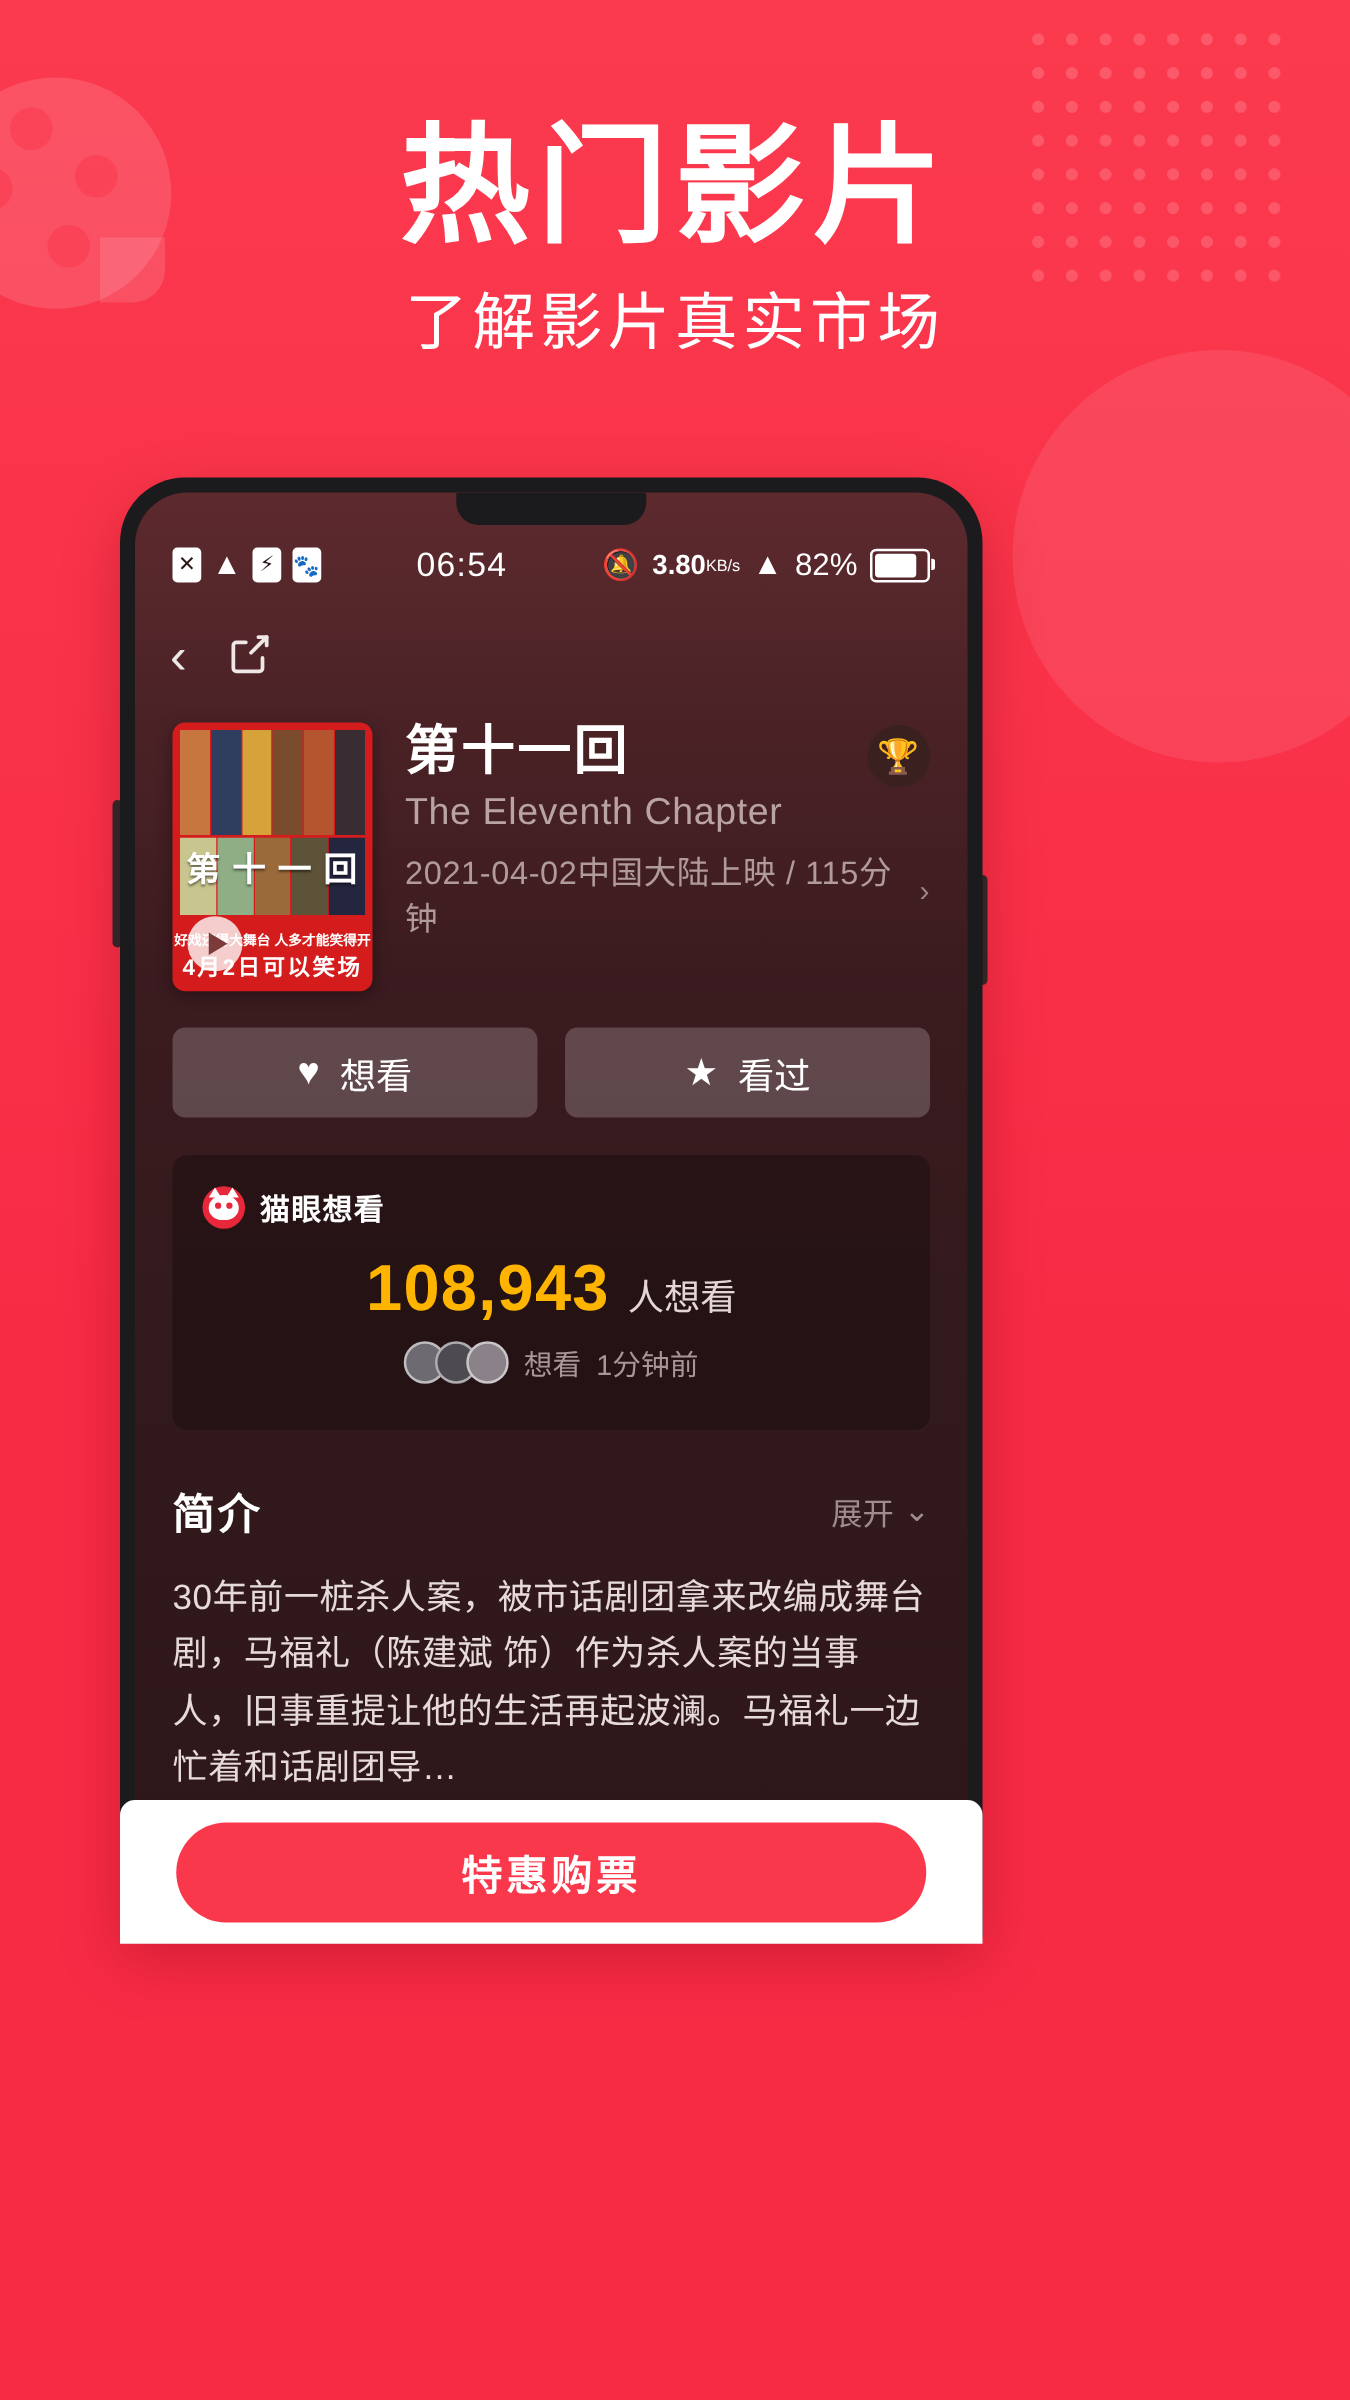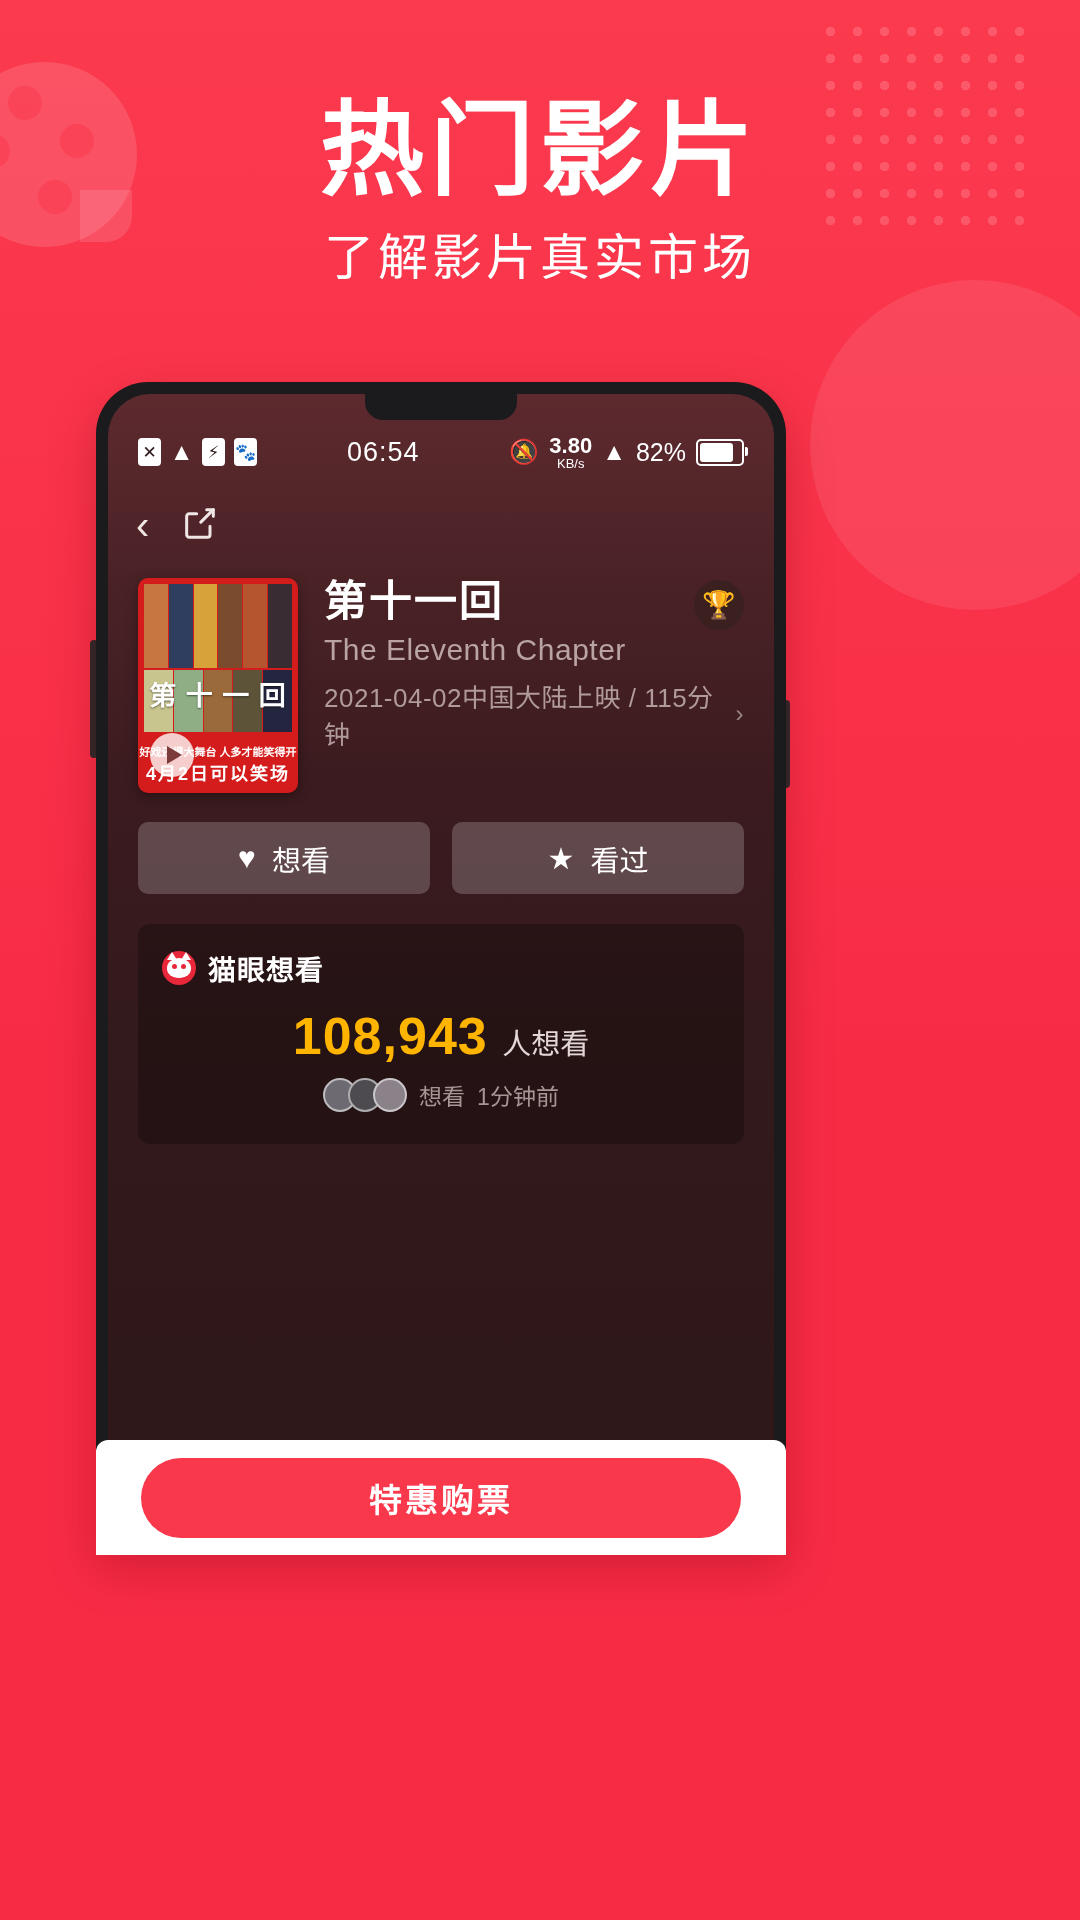--- a/index.html
+++ b/index.html
@@ -69,21 +69,21 @@
   .statusbar{
     position:absolute;left:0;right:0;top:38px;height:40px;
     display:flex;align-items:center;color:#fff;font-size:25px;padding:0 30px;box-sizing:border-box;
   }
   .sb-left{display:flex;align-items:center;gap:9px;}
   .sb-ic{width:23px;height:28px;display:inline-flex;align-items:center;justify-content:center;
     font-size:17px;color:#2e1719;background:#fff;border-radius:4px;font-weight:700;}
   .sb-ic.tri{background:transparent;color:#fff;font-size:24px;}
   .sb-center{flex:1;text-align:center;font-size:27px;font-weight:500;letter-spacing:1px;}
   .sb-right{display:flex;align-items:center;gap:10px;font-size:25px;font-weight:500;}
-  .netspeed{display:flex;flex-direction:column;align-items:center;line-height:1;}
+  .netspeed{display:flex;flex-direction:row;align-items:center;line-height:1;}
   .netspeed .v{font-size:22px;font-weight:600;}
   .netspeed .u{font-size:13px;}
   .batt{width:44px;height:23px;border:2.5px solid #fff;border-radius:5px;position:relative;}
   .batt::after{content:"";position:absolute;right:-6px;top:6px;width:3px;height:9px;background:#fff;border-radius:0 2px 2px 0;}
   .batt .fill{position:absolute;left:2px;top:2px;bottom:2px;width:33px;background:#fff;border-radius:3px;}
 
   
   .navbar{
     position:absolute;left:0;right:0;top:92px;height:78px;
     display:flex;align-items:center;padding:0 28px;box-sizing:border-box;color:#fff;
@@ -144,21 +144,21 @@
     display:flex;align-items:center;justify-content:center;
   }
   .myc-logo .face{width:24px;height:20px;border-radius:50% 50% 46% 46%;background:#fff;position:relative;}
   .myc-logo .face::before,.myc-logo .face::after{
     content:"";position:absolute;top:6px;width:5px;height:5px;border-radius:50%;background:#E8273A;}
   .myc-logo .face::before{left:5px;}
   .myc-logo .face::after{right:5px;}
   .myc-logo .ear{position:absolute;top:1px;width:0;height:0;border-left:5px solid transparent;border-right:5px solid transparent;border-bottom:8px solid #fff;}
   .myc-logo .ear.l{left:5px;}
   .myc-logo .ear.r{right:5px;}
-  .myc-title{color:#fff;font-size:28px;font-weight:600;letter-spacing:1px;}
+  .myc-title{color:#fff;font-size:24px;font-weight:600;letter-spacing:1px;}
   .myc-num{text-align:center;margin-top:18px;}
   .myc-num .n{color:#FFB400;font-size:52px;font-weight:700;letter-spacing:1px;}
   .myc-num .u{color:#e3d6d6;font-size:29px;margin-left:10px;}
   .myc-sub{display:flex;align-items:center;justify-content:center;gap:12px;margin-top:12px;}
   .ava-stack{display:flex;}
   .ava{width:30px;height:30px;border-radius:50%;border:2px solid rgba(255,255,255,0.55);margin-left:-9px;}
   .ava:first-child{margin-left:0;}
   .myc-sub .t{color:#a89595;font-size:23px;}
 
   
@@ -303,20 +303,30 @@
         <span class="ava-stack">
           <span class="ava" style="background:#6d6a72"></span>
           <span class="ava" style="background:#4d4a50"></span>
           <span class="ava" style="background:#8b8289"></span>
         </span>
         <span class="t">想看</span>
         <span class="t">1分钟前</span>
       </div>
     </div>
 
+    <div class="sec" style="top:790px;">
+      <div class="sec-head">
+        <span class="sec-title">简介</span>
+        <span class="sec-more">
+          <span>展开</span>
+          <span>⌄</span>
+        </span>
+      </div>
+      <div class="intro-body">30年前一桩杀人案，被市话剧团拿来改编成舞台剧，马福礼（陈建斌 饰）作为杀人案的当事人，旧事重提让他的生活再起波澜。马福礼一边忙着和话剧团导…</div>
+    </div>
 
     <div class="sec" style="top:1080px;">
       <div class="sec-head">
         <span class="sec-title">演职人员</span>
         <span class="sec-more">
           <span>全部69人</span>
           <span>›</span>
         </span>
       </div>
       <div class="cast-row">

